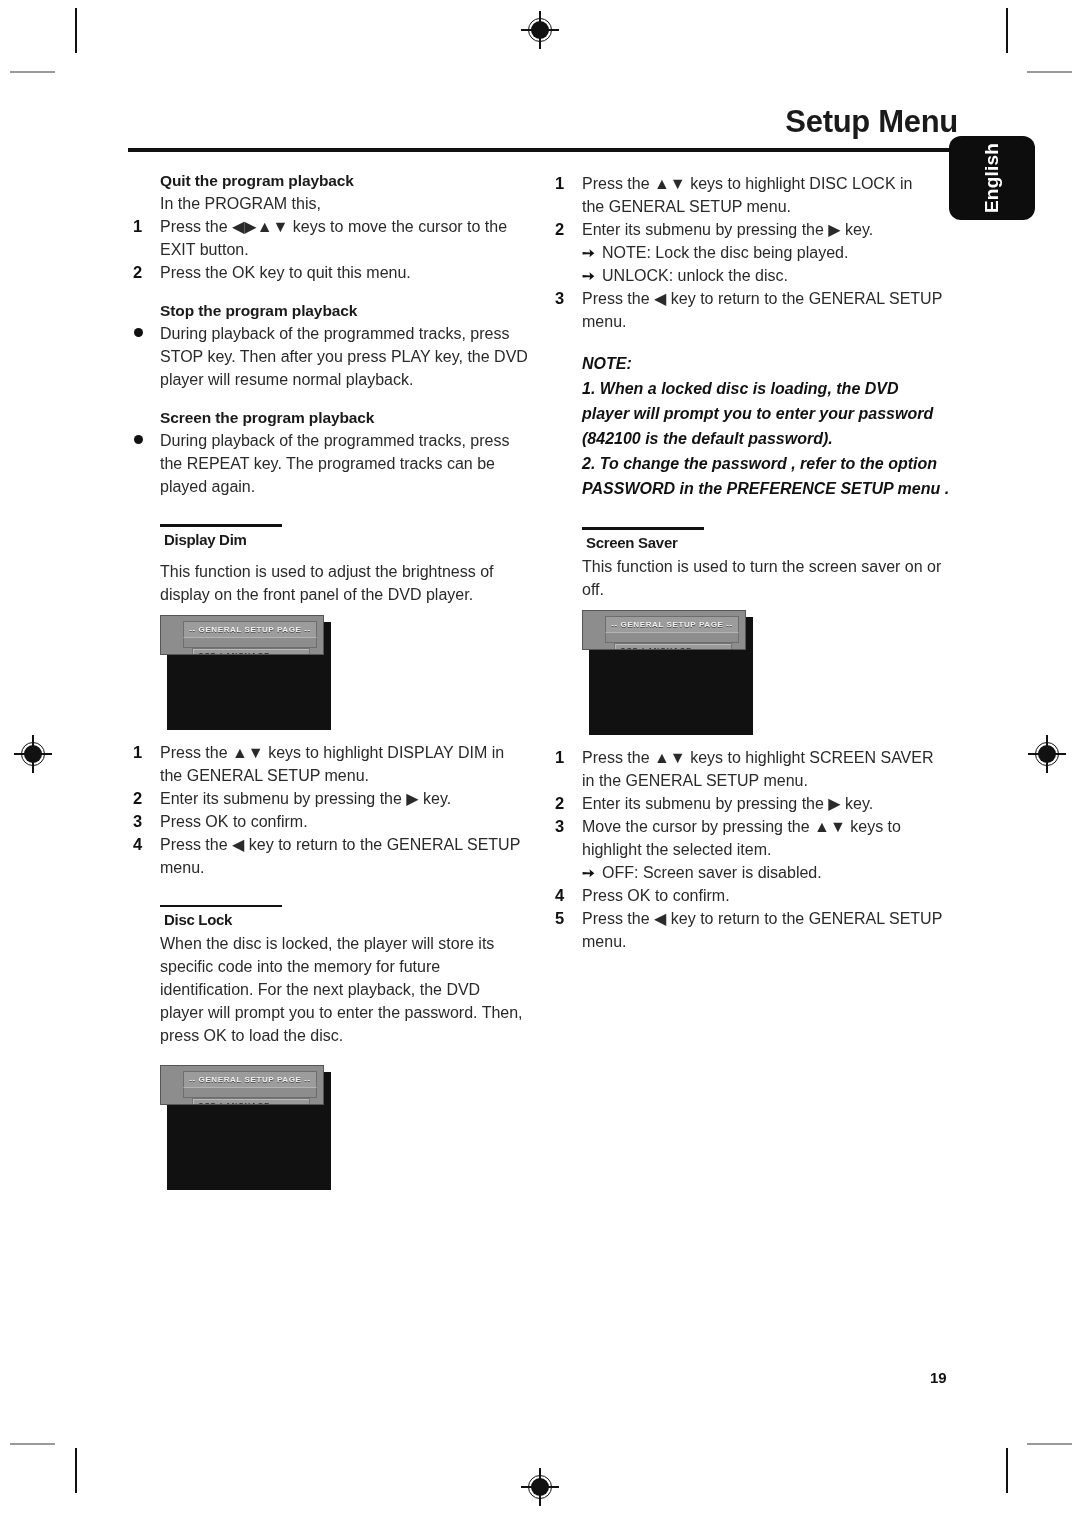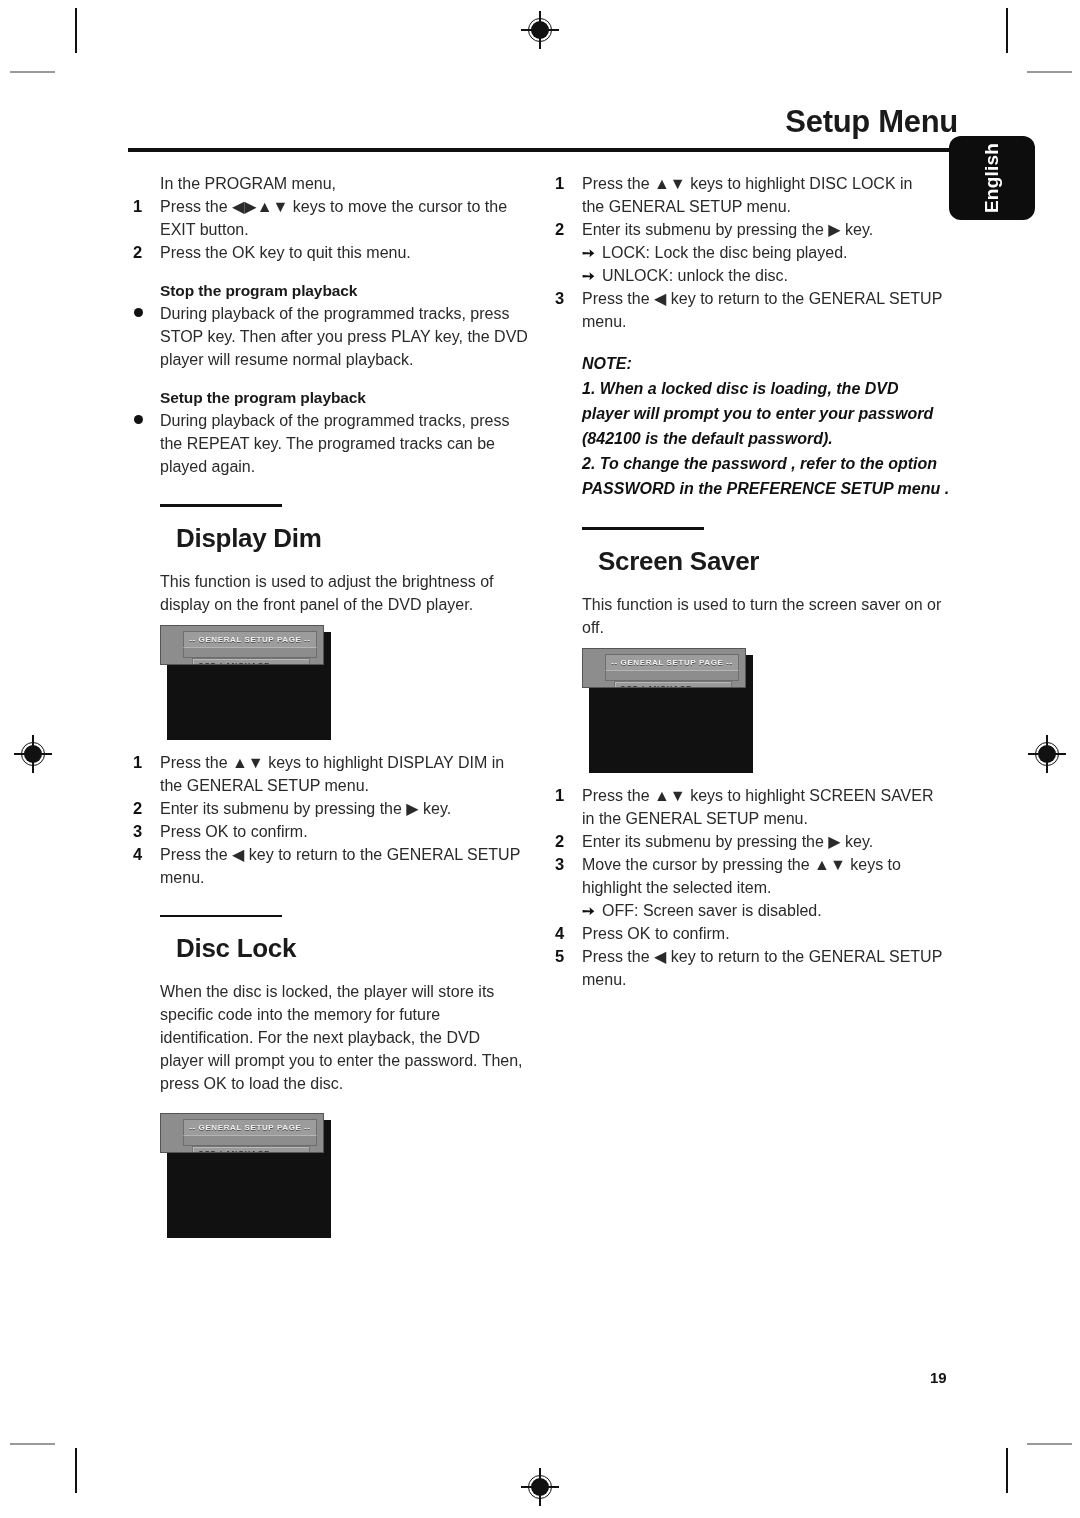--- a/index.html
+++ b/index.html
@@ -153,22 +153,22 @@
   .section {
     margin-left: 32px;
   }
   .section .rule {
     width: 122px;
     height: 2.5px;
     background: #111;
     margin-bottom: 3px;
   }
   .section h2 {
-    margin: 16px;
-    font-size: 26px;
+    margin: 4px;
+    font-size: 15px;
     font-weight: bold;
     letter-spacing: -0.3px;
   }
 
   
   .note {
     font-style: italic;
     font-weight: bold;
     font-size: 16px;
     line-height: 25px;
@@ -291,41 +291,42 @@
 </div>
 
 <div id="page-title">Setup Menu</div>
 <div id="header-rule"></div>
 <div id="lang-tab">
   <span class="vert">English</span>
 </div>
 
 <div class="column" id="col-left">
 
-  <div class="plain">In the PROGRAM menu,</div>
+  <div class="sub-head">Quit the program playback</div>
+  <div class="plain">In the PROGRAM this,</div>
   <div class="step">
     <span class="num">1</span>
     <span>Press the ◀▶▲▼ keys to move the cursor to the EXIT button.</span>
   </div>
   <div class="step">
     <span class="num">2</span>
     <span>Press the OK key to quit this menu.</span>
   </div>
 
   <div class="gap-m"></div>
 
   <div class="sub-head">Stop the program playback</div>
   <div class="step">
     <span class="dot"></span>
     <span>During playback of the programmed tracks, press STOP key. Then after you press PLAY key, the DVD player will resume normal playback.</span>
   </div>
 
   <div class="gap-m"></div>
 
-  <div class="sub-head">Setup the program playback</div>
+  <div class="sub-head">Screen the program playback</div>
   <div class="step">
     <span class="dot"></span>
     <span>During playback of the programmed tracks, press the REPEAT key. The programed tracks can be played again.</span>
   </div>
 
   <div class="gap-l"></div>
 
   <div class="section">
     <div class="rule"></div>
     <h2>Display Dim</h2>
@@ -395,21 +396,21 @@
 
   <div class="step" style="padding-right:14px;">
     <span class="num">1</span>
     <span>Press the ▲▼ keys to highlight DISC LOCK in the GENERAL SETUP menu.</span>
   </div>
   <div class="step">
     <span class="num">2</span>
     <span>Enter its submenu by pressing the ▶  key.</span>
   </div>
   <div class="sub-step">
-    <span class="arrow">➙</span> <span>LOCK: Lock the disc being played.</span>
+    <span class="arrow">➙</span> <span>NOTE: Lock the disc being played.</span>
   </div>
   <div class="sub-step">
     <span class="arrow">➙</span> <span>UNLOCK: unlock the disc.</span>
   </div>
   <div class="step">
     <span class="num">3</span>
     <span>Press the ◀ key to return to the GENERAL SETUP menu.</span>
   </div>
 
   <div class="gap-m"></div>

